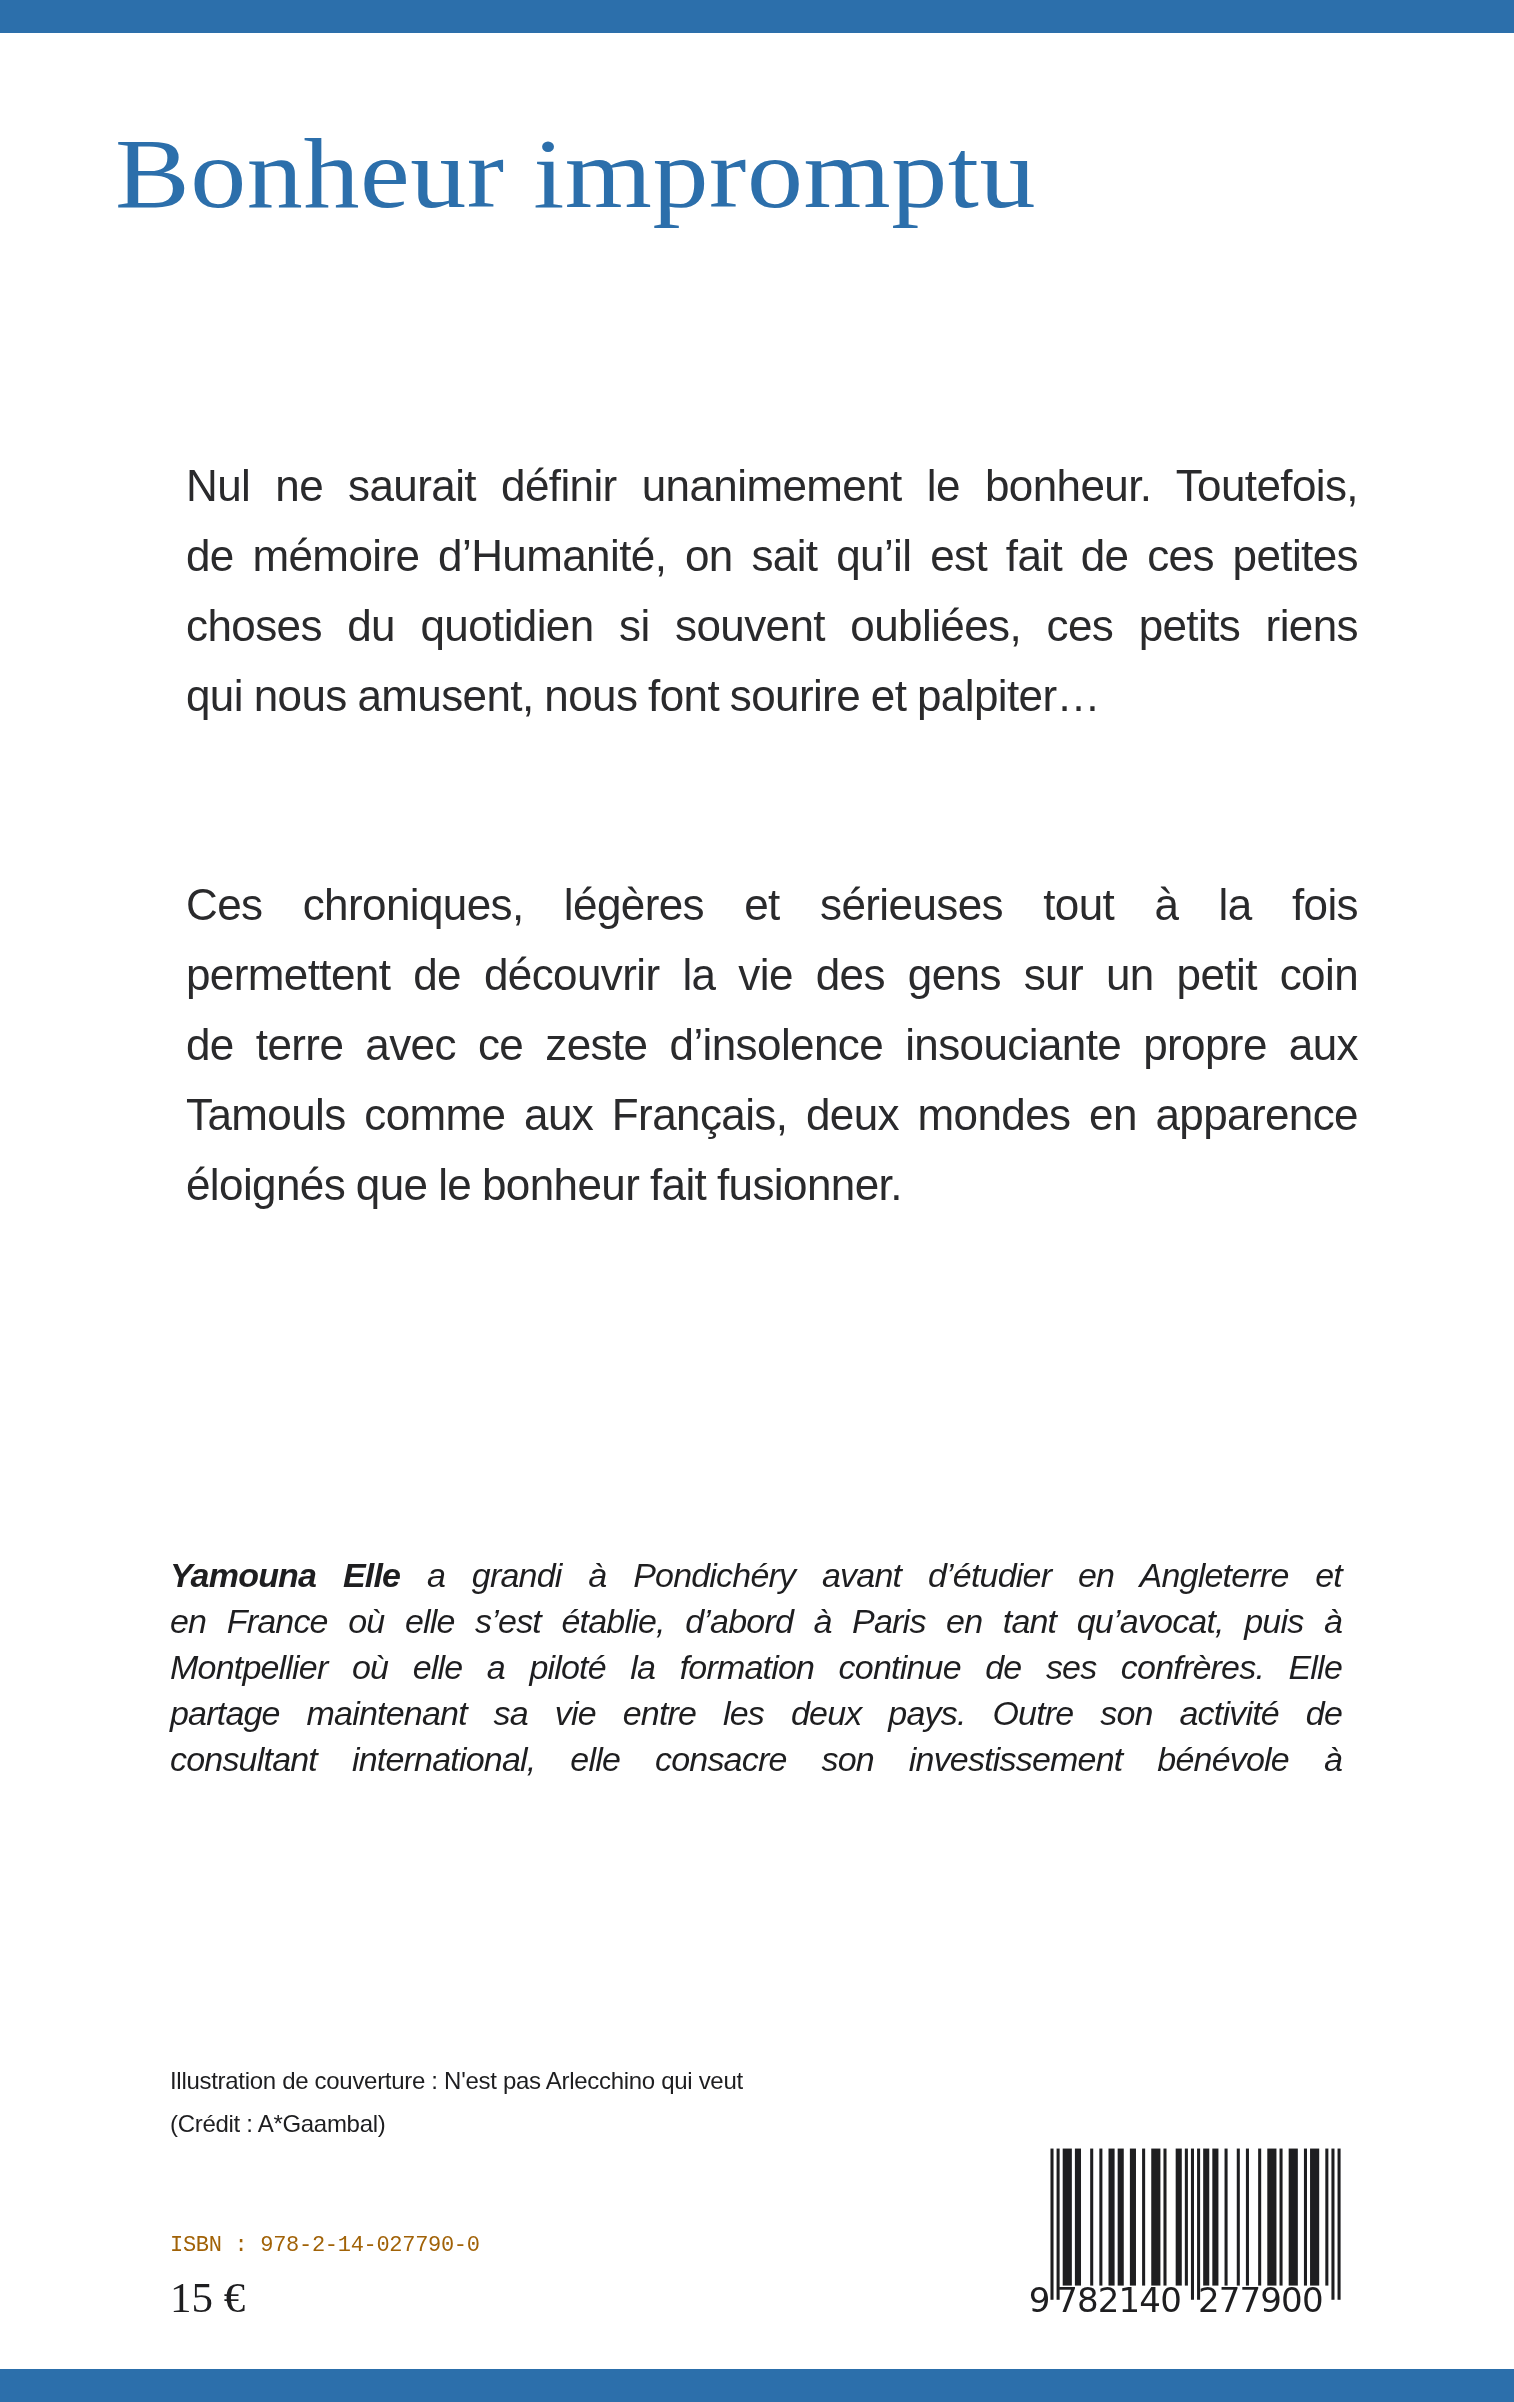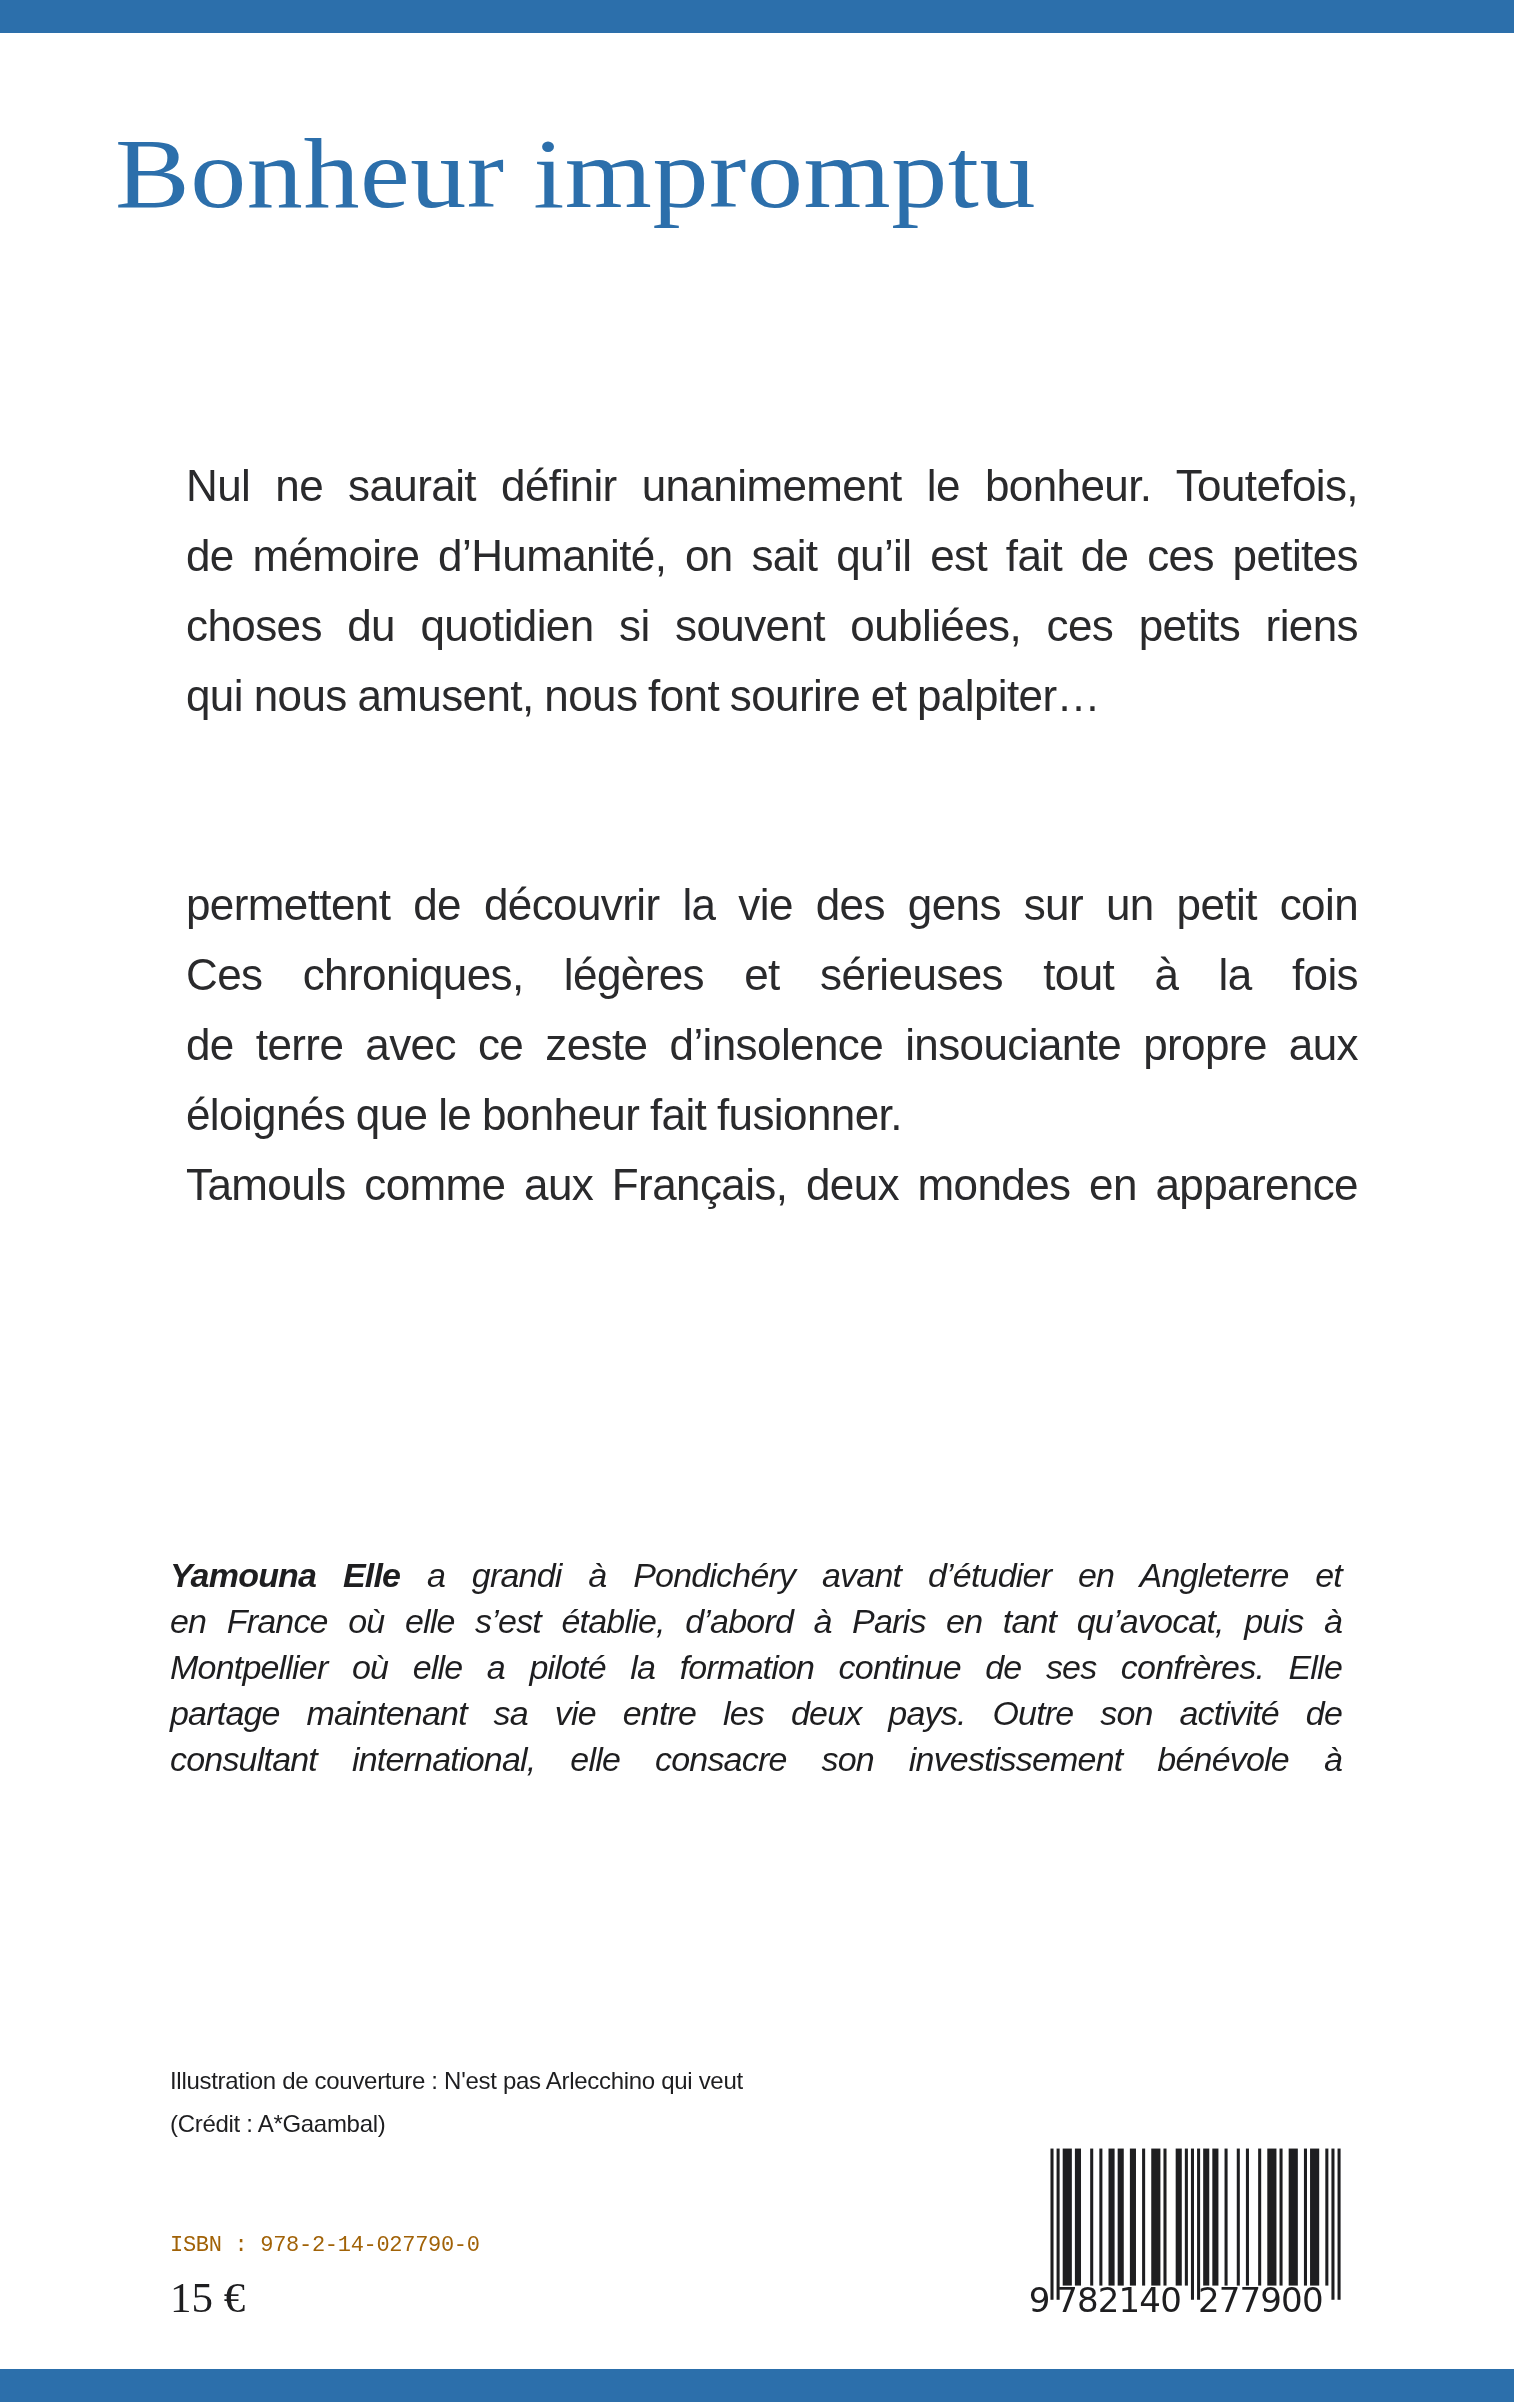--- a/index.html
+++ b/index.html
@@ -90,25 +90,25 @@
 <h1 class="title">Bonheur impromptu</h1>
 
 <div class="para para-1">
   <span class="ln">Nul ne saurait définir unanimement le bonheur. Toutefois,</span>
   <span class="ln">de mémoire d’Humanité, on sait qu’il est fait de ces petites</span>
   <span class="ln">choses du quotidien si souvent oubliées, ces petits riens</span>
   <span class="ln last">qui nous amusent, nous font sourire et palpiter…</span>
 </div>
 
 <div class="para para-2">
+  <span class="ln">Ces chroniques, légères et sérieuses tout à la fois</span>
   <span class="ln">permettent de découvrir la vie des gens sur un petit coin</span>
-  <span class="ln">Ces chroniques, légères et sérieuses tout à la fois</span>
   <span class="ln">de terre avec ce zeste d’insolence insouciante propre aux</span>
+  <span class="ln">Tamouls comme aux Français, deux mondes en apparence</span>
   <span class="ln last">éloignés que le bonheur fait fusionner.</span>
-  <span class="ln">Tamouls comme aux Français, deux mondes en apparence</span>
 </div>
 
 <div class="bio">
   <span class="ln"><span class="author">Yamouna Elle</span><span> a grandi à Pondichéry avant d’étudier en Angleterre et</span></span>
   <span class="ln">en France où elle s’est établie, d’abord à Paris en tant qu’avocat, puis à</span>
   <span class="ln">Montpellier où elle a piloté la formation continue de ses confrères. Elle</span>
   <span class="ln">partage maintenant sa vie entre les deux pays. Outre son activité de</span>
   <span class="ln">consultant international, elle consacre son investissement bénévole à</span>
 </div>
 

